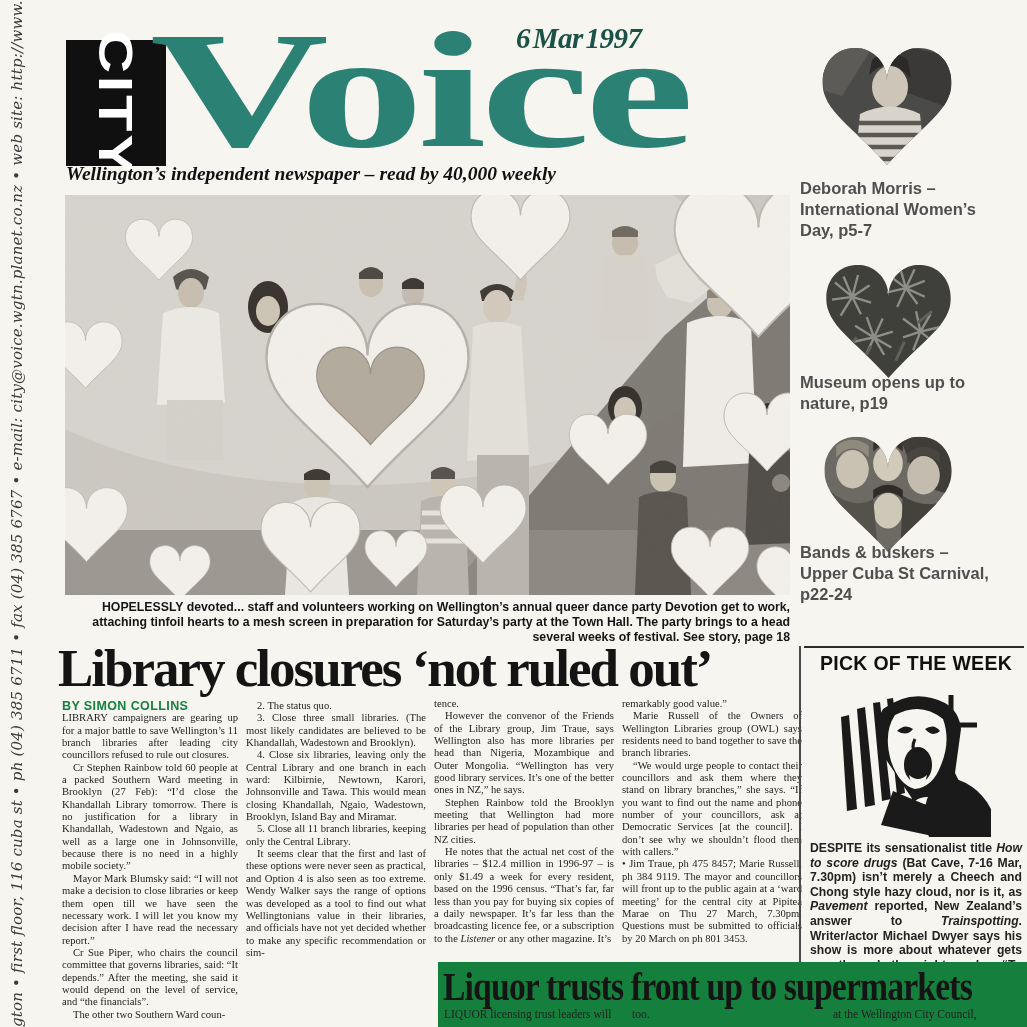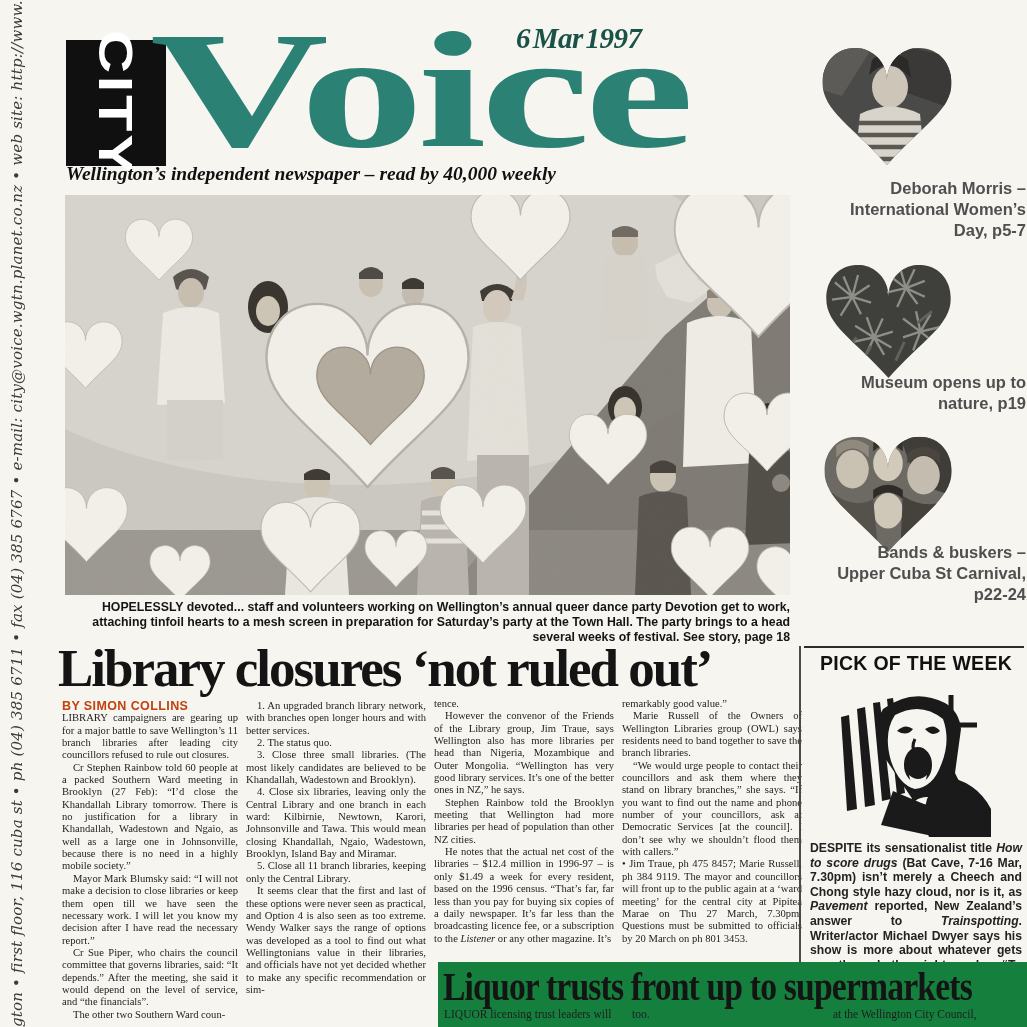--- a/index.html
+++ b/index.html
@@ -41,34 +41,34 @@
   }
   
   .main-photo{position:absolute; left:65px; top:195px; width:725px; height:400px; background:#c9c6c0;}
   .photo-caption{
     position:absolute; left:66px; top:600px; width:724px;
     font-family:"Liberation Sans", sans-serif; font-weight:bold; font-size:12.3px;
     line-height:15px; color:#151515;text-align:right;
   }
   
   .rail-item-caption{
-    position:absolute; left:800px; width:226px; text-align:right;
+    position:absolute; left:800px; width:226px; text-align:left;
     font-family:"Liberation Sans", sans-serif; font-weight:bold;
     font-size:16.5px; line-height:21px; color:#4f4f4f;
   }
   .heart-photo{position:absolute;}
   
   .lead-headline{
     position:absolute; left:58px; top:638px; width:740px;
     font-family:"Liberation Serif", serif; font-weight:bold; font-size:53px;
     letter-spacing:-2px; color:#141414; white-space:nowrap;
   }
   .byline{
     font-family:"Liberation Sans", sans-serif; font-weight:bold; font-size:12.5px;
-    letter-spacing:.4px; margin:0 0 3px 0; color:#c2410c;
+    letter-spacing:.4px; margin:0 0 3px 0; color:#15803d;
   }
   .col{
     position:absolute; overflow:hidden;
     font-size:10.6px; line-height:12.35px; text-align:justify; color:#1d1d1d;
   }
   .col p{margin:0;}
   .col p.ind{text-indent:11px;}
   .col-1{left:62px;  top:700px; width:176px; height:327px;}
   .col-2{left:246px; top:700px; width:180px; height:327px;}
   .col-3{left:434px; top:698px; width:180px; height:266px;}
@@ -293,21 +293,20 @@
   <div class="col col-1">
     <p class="byline">BY SIMON COLLINS</p>
     <p>LIBRARY campaigners are gearing up for a major battle to save Wellington’s 11 branch libraries after leading city councillors refused to rule out closures.</p>
     <p class="ind">Cr Stephen Rainbow told 60 people at a packed Southern Ward meeting in Brooklyn (27 Feb): “I’d close the Khandallah Library tomorrow. There is no justification for a library in Khandallah, Wadestown and Ngaio, as well as a large one in Johnsonville, because there is no need in a highly mobile society.”</p>
     <p class="ind">Mayor Mark Blumsky said: “I will not make a decision to close libraries or keep them open till we have seen the necessary work. I will let you know my decision after I have read the necessary report.”</p>
     <p class="ind">Cr Sue Piper, who chairs the council committee that governs libraries, said: “It depends.” After the meeting, she said it would depend on the level of service, and “the financials”.</p>
     <p class="ind">The other two Southern Ward coun-</p>
   </div>
 
   <div class="col col-2">
-    <p class="ind">1. An upgraded branch library network, with branches open longer hours and with better services.</p>
     <p class="ind">2. The status quo.</p>
     <p class="ind">3. Close three small libraries. (The most likely candidates are believed to be Khandallah, Wadestown and Brooklyn).</p>
     <p class="ind">4. Close six libraries, leaving only the Central Library and one branch in each ward: Kilbirnie, Newtown, Karori, Johnsonville and Tawa. This would mean closing Khandallah, Ngaio, Wadestown, Brooklyn, Island Bay and Miramar.</p>
     <p class="ind">5. Close all 11 branch libraries, keeping only the Central Library.</p>
     <p class="ind">It seems clear that the first and last of these options were never seen as practical, and Option 4 is also seen as too extreme. Wendy Walker says the range of options was developed as a tool to find out what Wellingtonians value in their libraries, and officials have not yet decided whether to make any specific recommendation or sim-</p>
   </div>
 
   <div class="col col-3">
     <p>tence.</p>
     <p class="ind">However the convenor of the Friends of the Library group, Jim Traue, says Wellington also has more libraries per head than Nigeria, Mozambique and Outer Mongolia. “Wellington has very good library services. It’s one of the better ones in NZ,” he says.</p>

